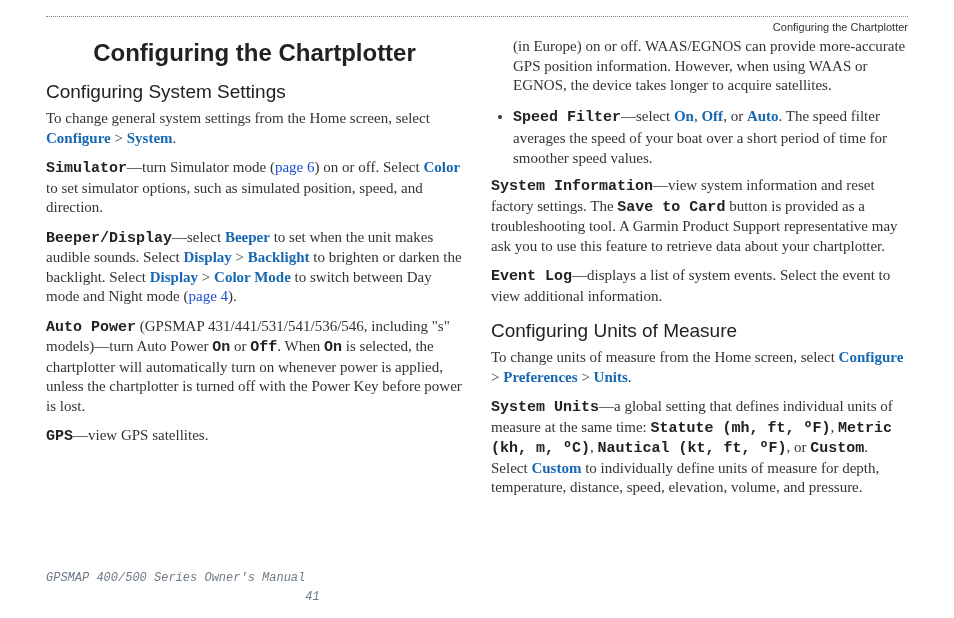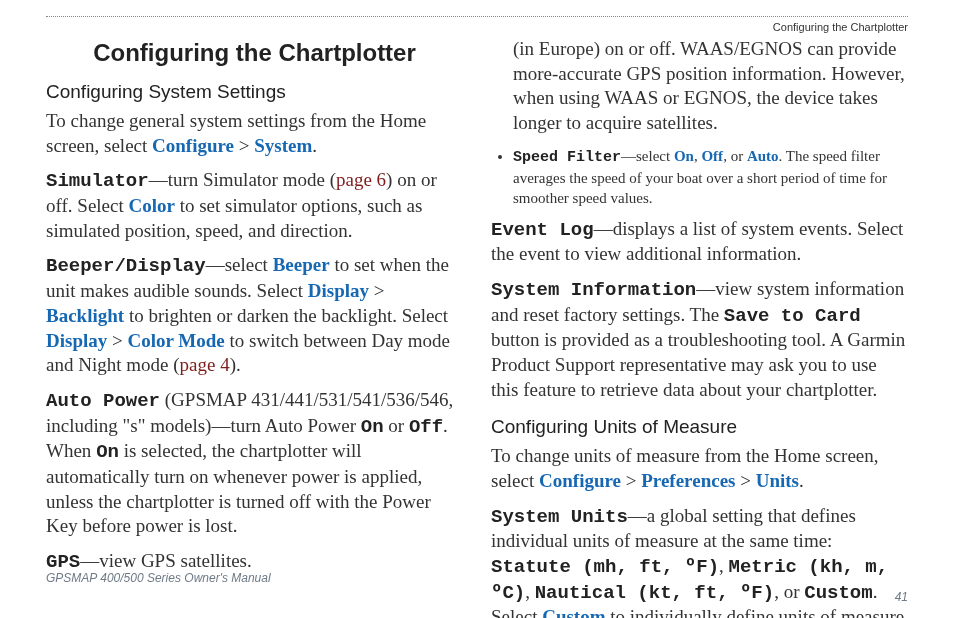--- a/index.html
+++ b/index.html
@@ -44,55 +44,55 @@
     color: #222;
   }
   h2.section {
     font-family: Arial, Helvetica, sans-serif;
     font-weight: normal;
     font-size: 19px;
     margin: 14px 0 2px 0;
     color: #222;
   }
   p {
-    font-size: 19px;
+    font-size: 15px;
     line-height: 1.3;
     margin: 6px 0 10px 0;
     color: #333;
   }
   ul {
     margin: 4px 0 4px 8px;
     padding: 0 0 0 14px;
   }
   li {
     font-size: 15px;
     line-height: 1.35;
     margin: 0 0 8px 0;
     color: #333;
   }
   .link {
     color: #1768b3;
     font-weight: bold;
   }
   .plainlink {
-    color: #7f1d1d;
+    color: #1d4ed8;
   }
   .b {
     font-weight: bold;
     color: #222;
     font-family: Liberation Mono, monospace;
   }
   .footer {
     position: absolute;
     bottom: 14px;
     left: 46px;
     right: 46px;
     display: flex;
-    justify-content: space-between;
-    font-family: Liberation Sans, sans-serif;
+    justify-content: flex-start;
+    font-family: Liberation Mono, monospace;
     font-style: italic;
     font-size: 12px;
     color: #6e7a86;
   }
   .footer .pg {
     font-style: italic;
     margin-top: 19px;
   }
 </style>
 </head>
@@ -133,25 +133,25 @@
     <div class="col">
       <p style="margin-top:0;padding-left:22px;">(in Europe) on or off. WAAS/EGNOS can provide more-accurate GPS position information. However, when using WAAS or EGNOS, the device takes longer to acquire satellites.</p>
 
       <ul>
         <li>
           <span class="b">Speed Filter</span><span>—select </span><span class="link">On</span><span>, </span><span class="link">Off</span><span>, or </span><span class="link">Auto</span><span>. The speed filter averages the speed of your boat over a short period of time for smoother speed values.</span>
         </li>
       </ul>
 
       <p>
-        <span class="b">Event Log</span><span>—displays a list of system events. Select the event to view additional information.</span>
+        <span class="b">System Information</span><span>—view system information and reset factory settings. The </span><span class="b">Save to Card</span><span> button is provided as a troubleshooting tool. A Garmin Product Support representative may ask you to use this feature to retrieve data about your chartplotter.</span>
       </p>
 
       <p>
-        <span class="b">System Information</span><span>—view system information and reset factory settings. The </span><span class="b">Save to Card</span><span> button is provided as a troubleshooting tool. A Garmin Product Support representative may ask you to use this feature to retrieve data about your chartplotter.</span>
+        <span class="b">Event Log</span><span>—displays a list of system events. Select the event to view additional information.</span>
       </p>
 
       <h2 class="section">Configuring Units of Measure</h2>
       <p>
         <span>To change units of measure from the Home screen, select </span><span class="link">Configure</span><span> &gt; </span><span class="link">Preferences</span><span> &gt; </span><span class="link">Units</span><span>.</span>
       </p>
 
       <p>
         <span class="b">System Units</span><span>—a global setting that defines individual units of measure at the same time: </span><span class="b">Statute (mh, ft, ºF)</span><span>, </span><span class="b">Metric (kh, m, ºC)</span><span>, </span><span class="b">Nautical (kt, ft, ºF)</span><span>, or </span><span class="b">Custom</span><span>. Select </span><span class="link">Custom</span><span> to individually define units of measure for depth, temperature, distance, speed, elevation, volume, and pressure.</span>
       </p>

